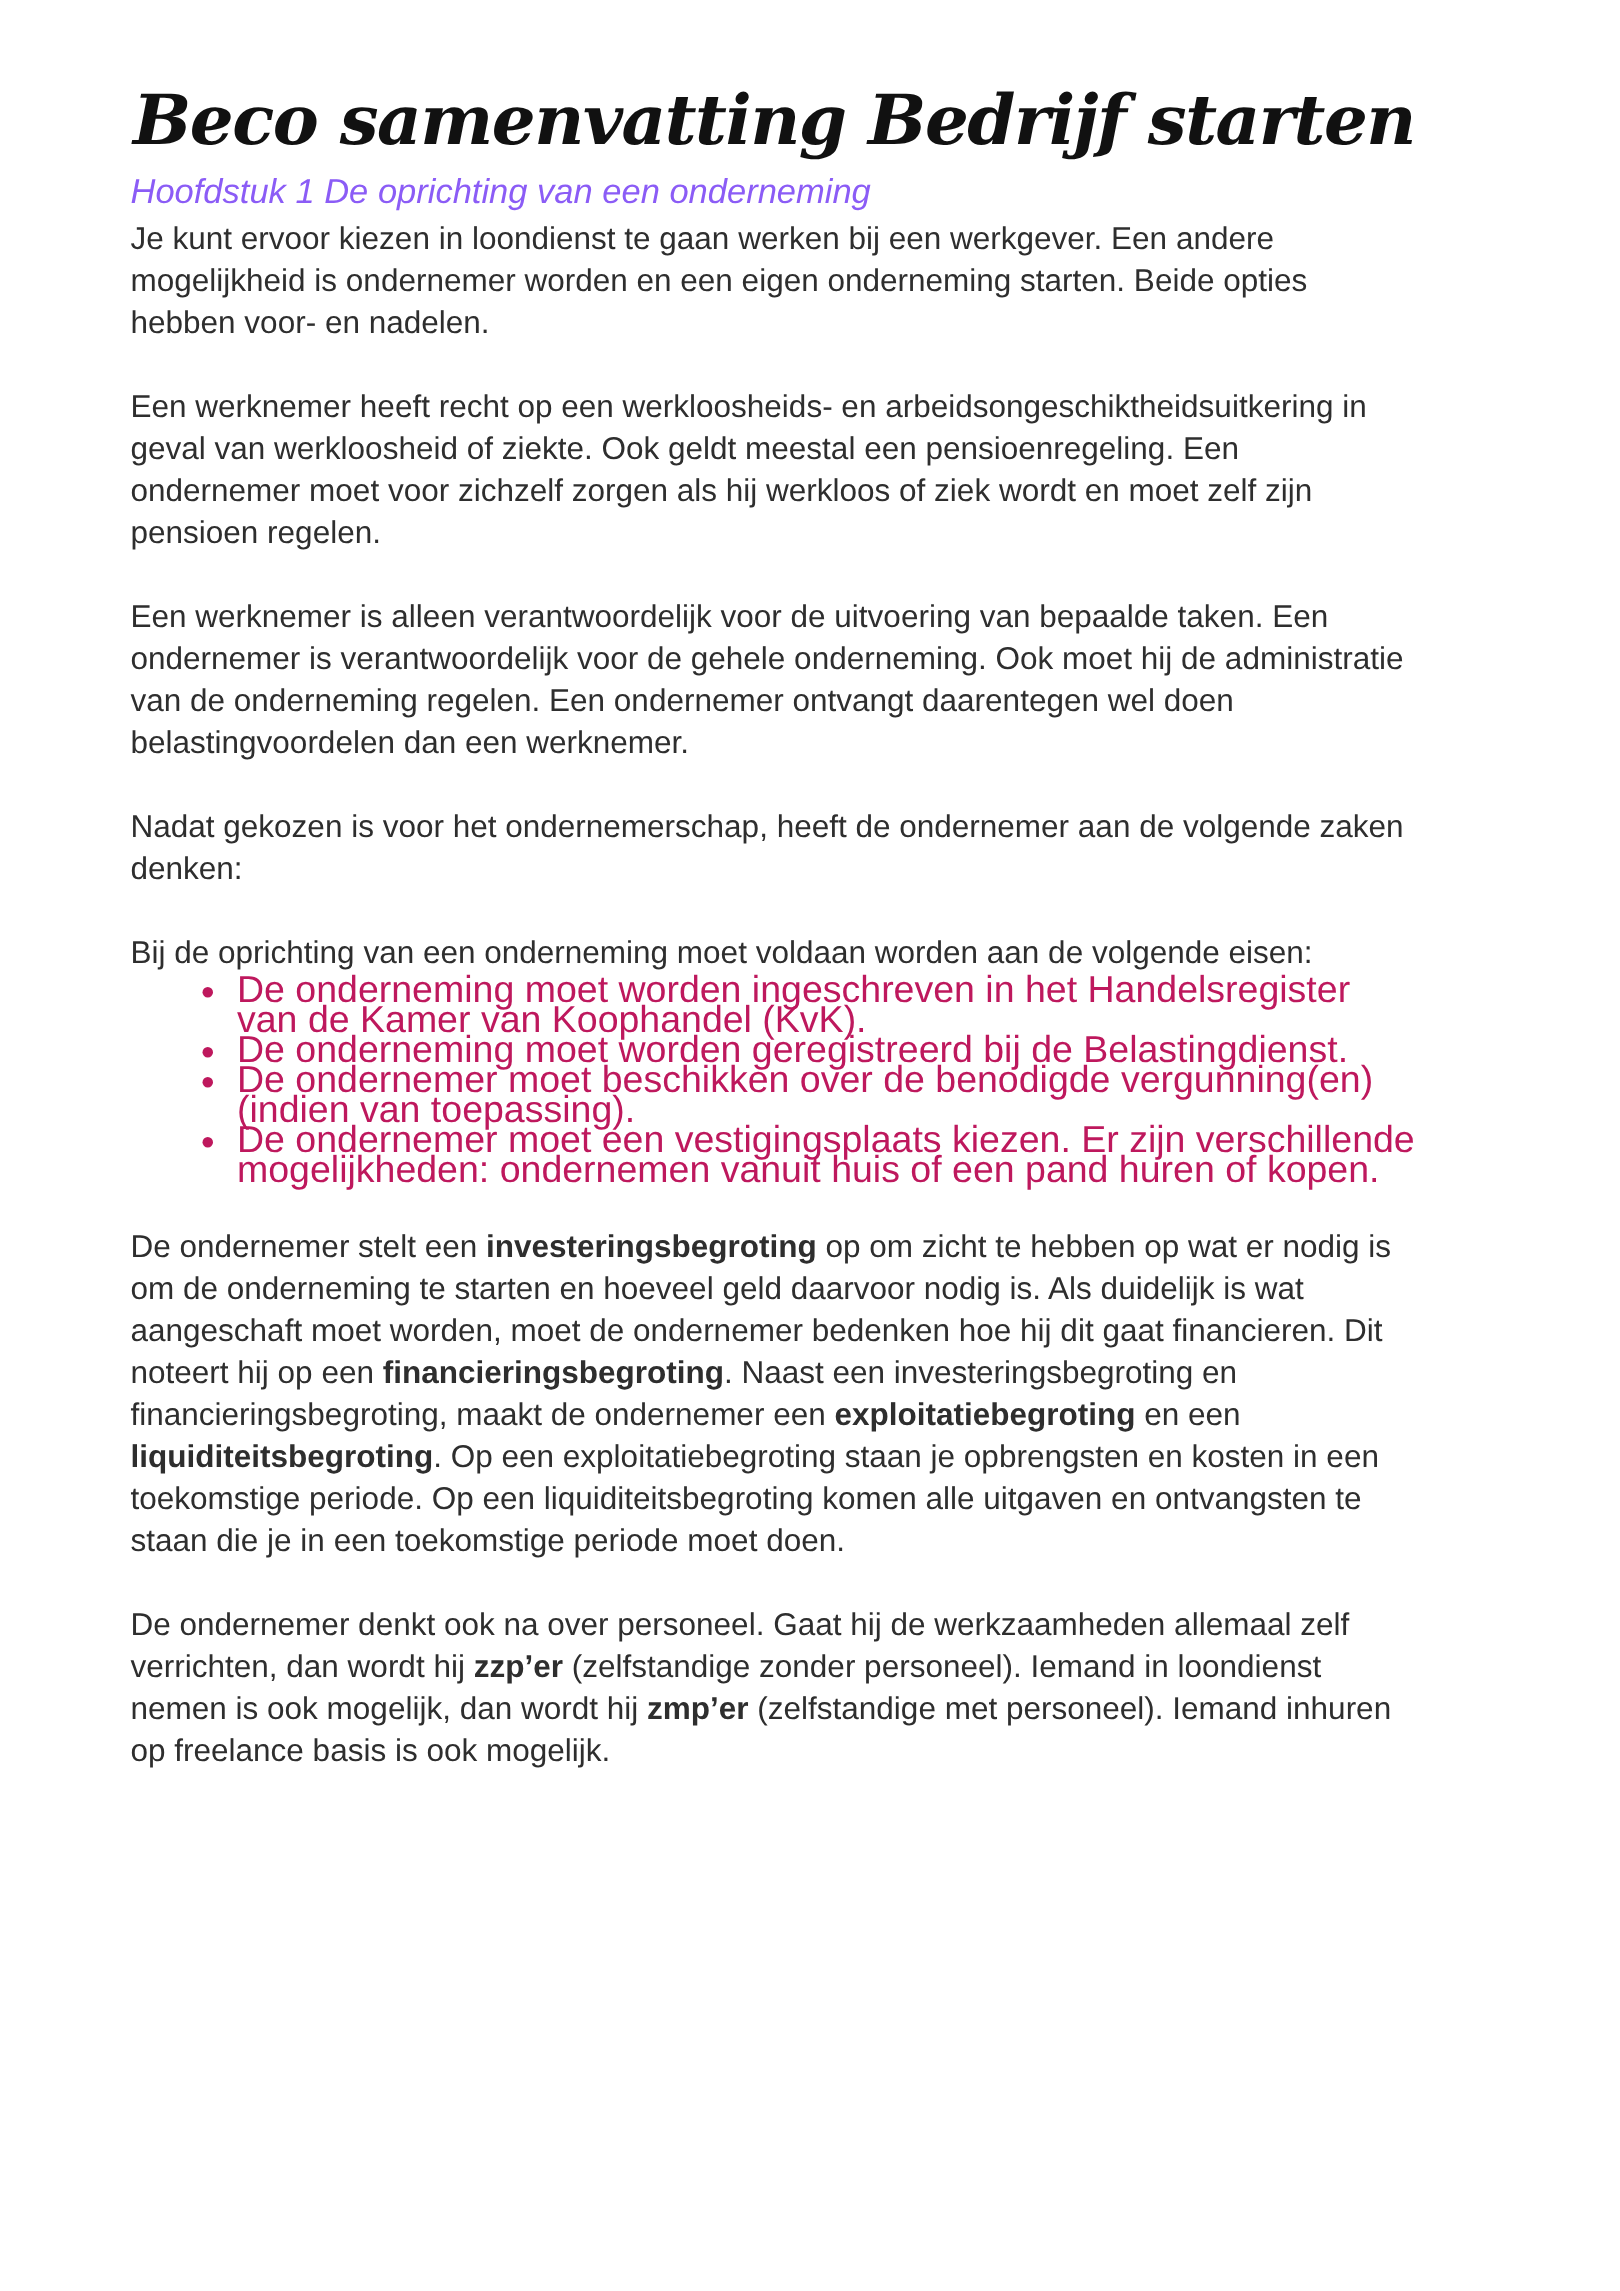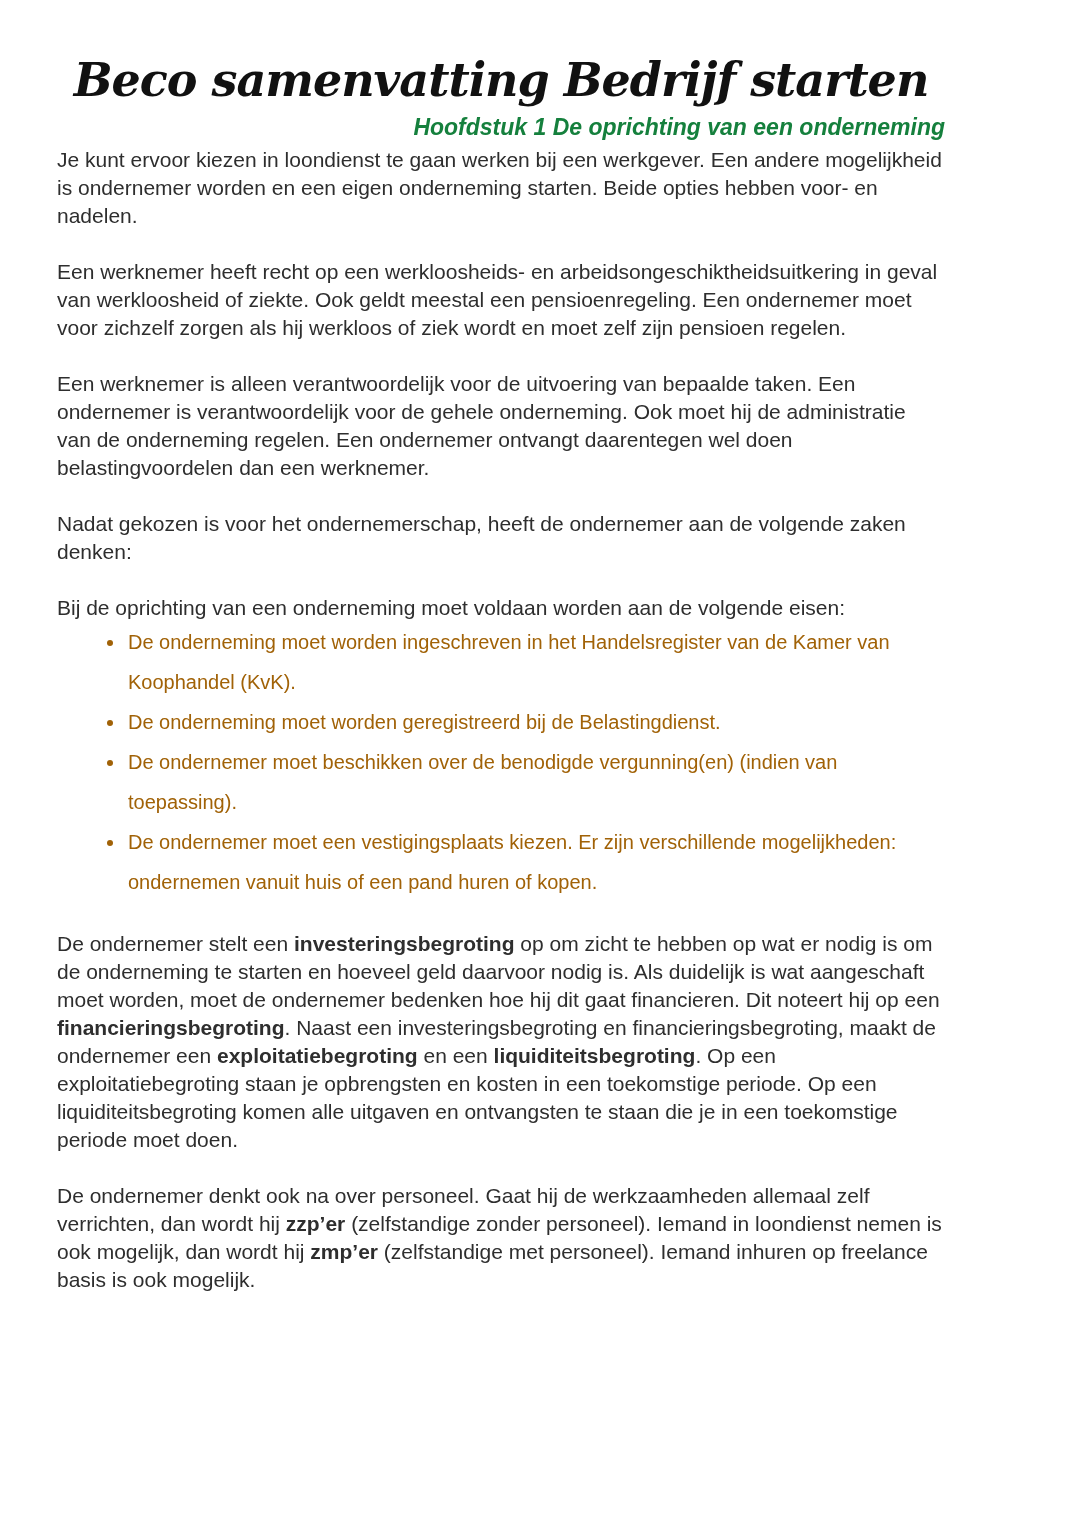--- a/index.html
+++ b/index.html
@@ -7,60 +7,60 @@
     padding: 0;
     background: #ffffff;
   }
   .page {
     position: relative;
     width: 1080px;
     height: 1328px;
     margin: 0 auto;
     background: #ffffff;
     box-sizing: border-box;
-    padding: 52px 135px 40px 57px;
+    padding: 52px 135px 40px 87px;
     font-family: "Liberation Sans", "DejaVu Sans", sans-serif;
     color: #2e2e2e;
     overflow: hidden;
   }
   .doc-title {
     text-align: center;
     font-family: "DejaVu Serif", serif;
     font-style: italic;
     font-weight: 700;
     font-size: 46px;
     line-height: 56px;
     letter-spacing: -1px;
     color: #111111;
     margin: 0 0 4px 0;
   }
   .chapter-heading {
-    text-align: right;
+    text-align: left;
     font-style: italic;
-    font-weight: 700;
+    font-weight: 400;
     font-size: 23px;
     line-height: 30px;
-    color: #15803d;
+    color: #8b5cf6;
     margin: 0 0 4px 0;
   }
   .para {
     font-size: 21px;
     line-height: 28px;
     margin: 0 0 28px 0;
     color: #2e2e2e;
   }
   .para.tight {
     margin-bottom: 0;
   }
   ul.req-list {
     margin: 0 0 28px 0;
     padding-left: 69px;
-    font-size: 20px;
-    line-height: 40px;
-    color: #a16207;
+    font-size: 25px;
+    line-height: 20px;
+    color: #be185d;
   }
   ul.req-list li {
     margin: 0;
     padding-left: 2px;
   }
 </style>
 </head>
 <body>
 
 <div class="page">

